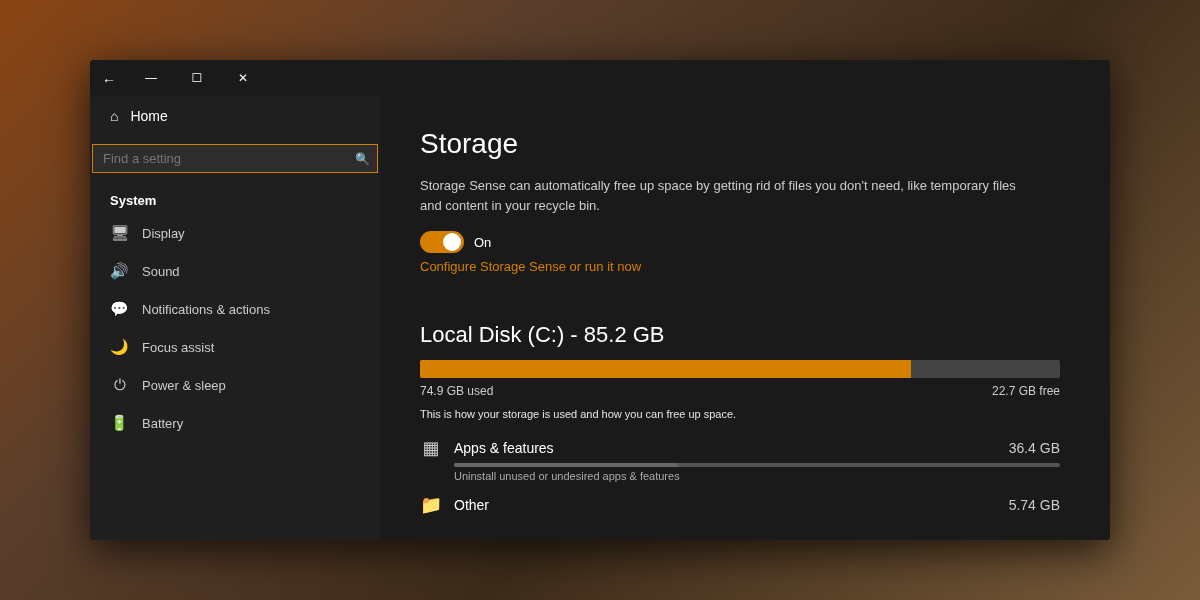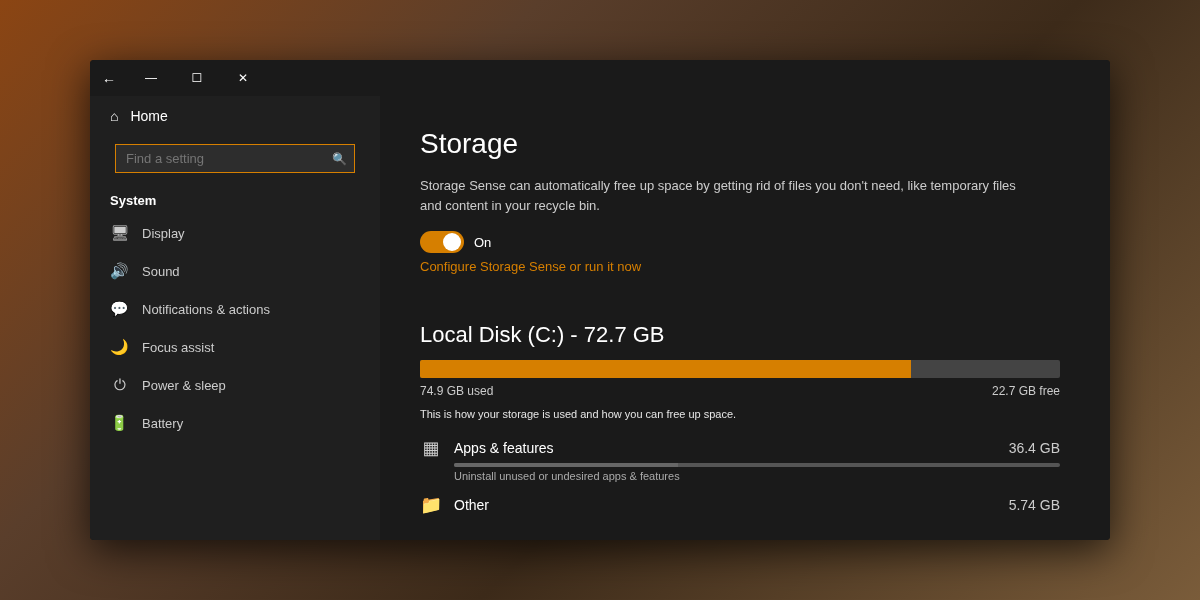--- a/index.html
+++ b/index.html
@@ -96,21 +96,21 @@
       display: flex;
       align-items: center;
       padding: 12px 20px;
       color: #ffffff;
       cursor: pointer;
       font-size: 14px;
       gap: 12px;
     }
 
     .search-box {
-      margin: 8px 25px;
+      margin: 8px 2px;
       position: relative;
       text-decoration: underline;
     }
 
     .search-box input {
       width: 100%;
       background: #2d2d2d;
       border: 1px solid #d67f00;
       color: #ffffff;
       padding: 6px 30px 6px 10px;
@@ -371,21 +371,21 @@
         <div class="toggle-row">
           <div class="toggle">
             <div class="toggle-knob"></div>
           </div>
           <span class="toggle-label">On</span>
         </div>
 
         <a class="configure-link">Configure Storage Sense or run it now</a>
 
         <div class="disk-section">
-          <h2 class="disk-title">Local Disk (C:) - 72.7 GB</h2>
+          <h2 class="disk-title">Local Disk (C:) - 85.2 GB</h2>
 
           <div class="disk-bar-container">
             <div class="disk-bar-used"></div>
           </div>
 
           <div class="disk-stats">
             <span>74.9 GB used</span>
             <span>22.7 GB free</span>
           </div>
 

